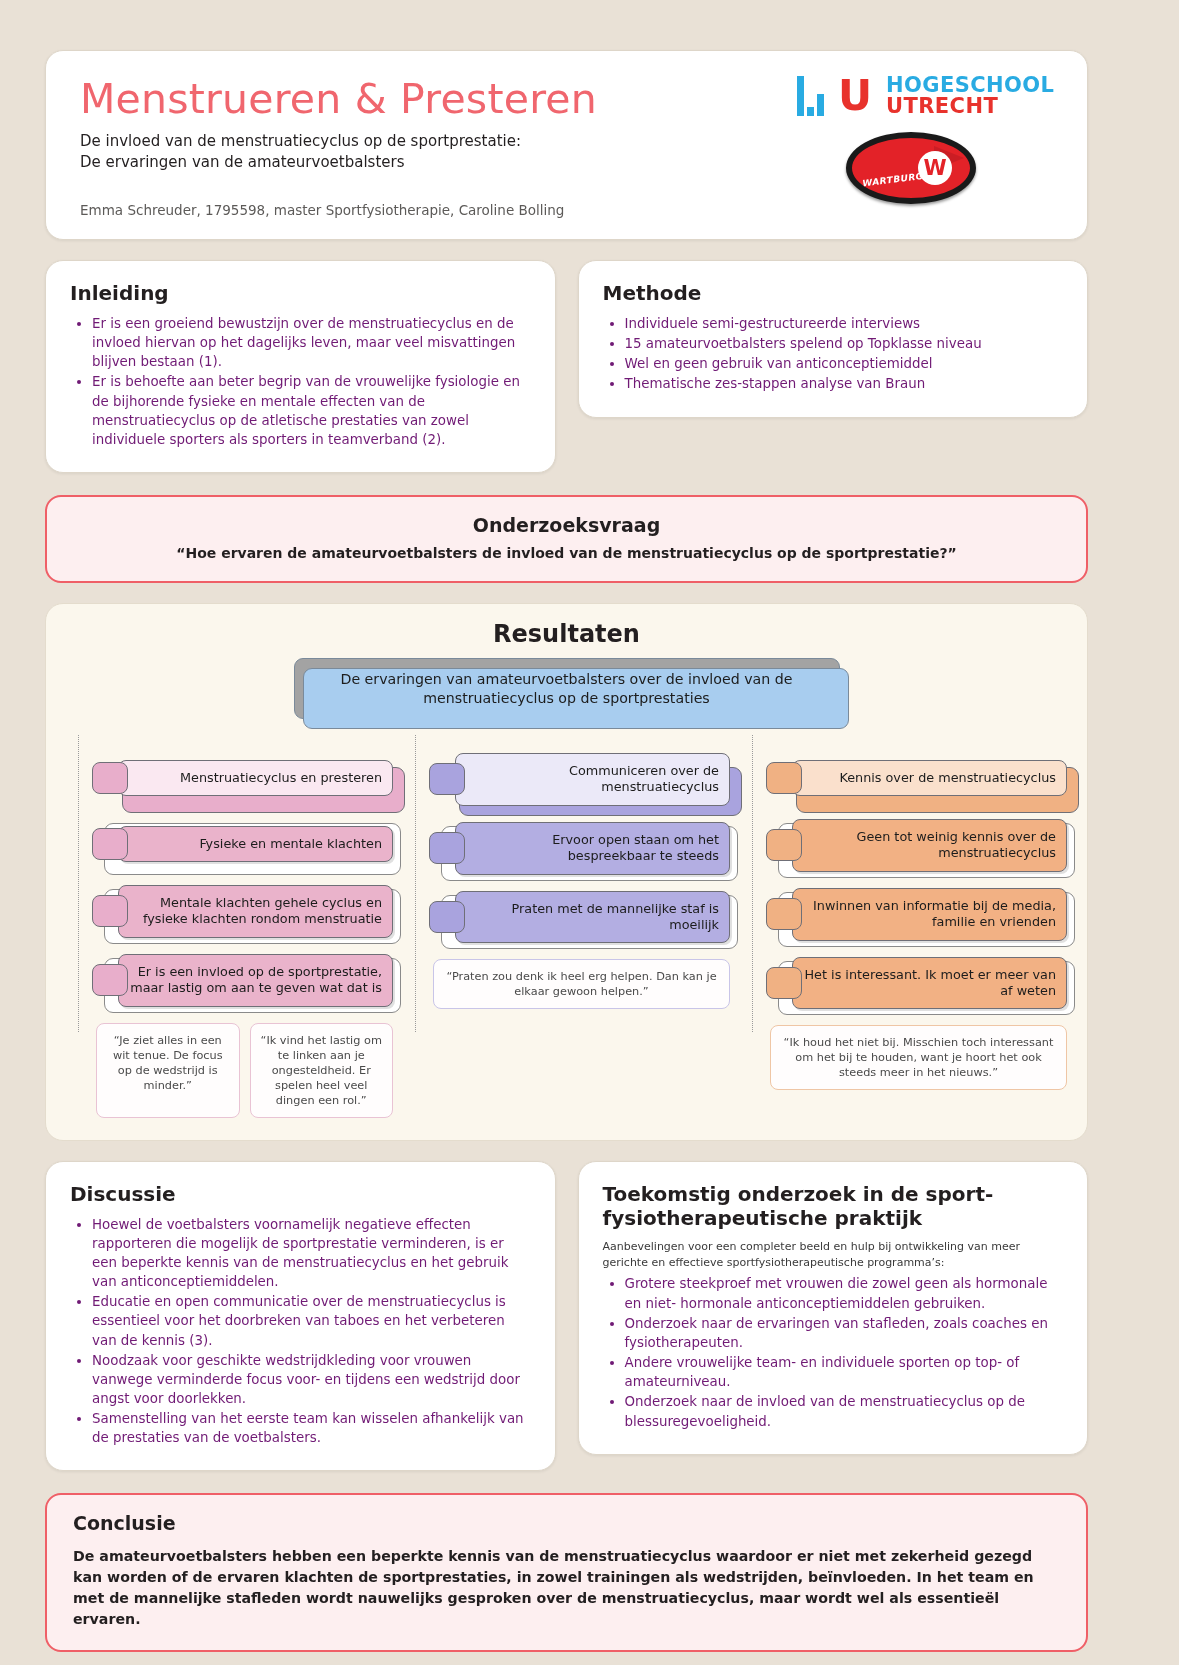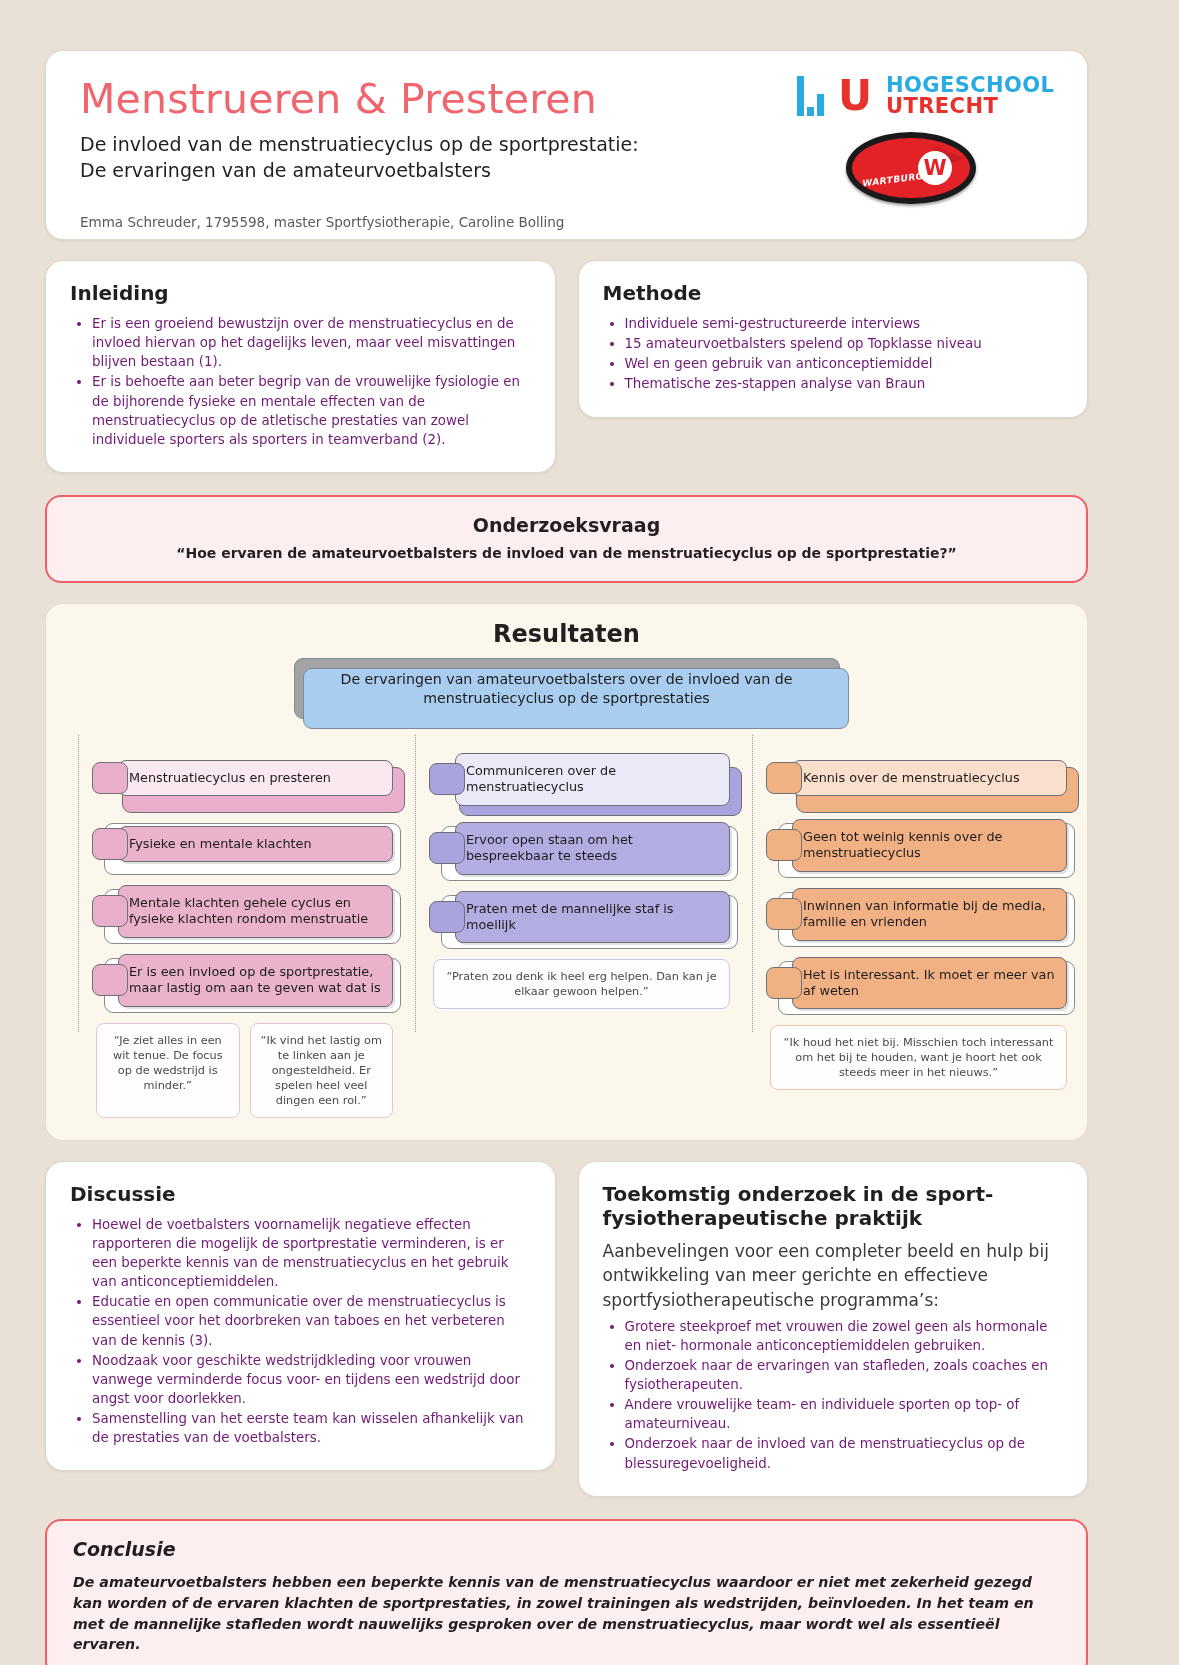--- a/index.html
+++ b/index.html
@@ -16,21 +16,21 @@
   .card {
     background: #ffffff;
     border: 1px solid #ded6c9;
     border-radius: 18px;
     box-shadow: 0 1px 3px rgba(0,0,0,.07);
   }
 
   
   .header { position: relative; padding: 26px 34px 30px 34px; height: 190px; }
   .title { color: #f0666e; font-size: 41px; font-weight: 400; letter-spacing: .2px; line-height: 1.1; }
-  .subtitle { font-size: 19px; line-height: 1.38; margin-top: 9px; color: #231f20; }
+  .subtitle { font-size: 15px; line-height: 1.38; margin-top: 9px; color: #231f20; }
   .authors { font-size: 13.5px; color: #5c5a58; margin-top: 30px; }
 
   .logos { position: absolute; right: 46px; top: 24px; width: 260px; }
   .hu-logo { display: flex; align-items: center; gap: 14px; justify-content: flex-start; padding-left: 16px; }
   .hu-bars { display: flex; align-items: flex-end; gap: 3px; height: 40px; }
   .hu-bars i { display: block; width: 7px; background: #29ABE2; }
   .hu-bars i.b1 { height: 40px; }
   .hu-bars i.b2 { height: 9px; }
   .hu-bars i.b3 { height: 22px; }
   .hu-u { font-size: 42px; font-weight: bold; color: #e8322c; line-height: 36px; font-family: "DejaVu Sans", sans-serif; }
@@ -60,30 +60,30 @@
     opacity: .55;
   }
 
   
   .row2 { display: flex; gap: 22px; margin-top: 20px; align-items: flex-start; }
   .col { flex: 1; }
   .sec { padding: 20px 24px 22px 24px; }
   .sec h2 { font-size: 20px; font-weight: bold; margin-bottom: 9px; }
   .sec ul { margin-left: 22px; }
   .sec li { font-size: 13.4px; line-height: 1.43; color: #701a75; margin-bottom: 1px; }
-  .sec p.lead { font-size: 17px; line-height: 1.45; color: #3a3a3a; margin-bottom: 4px; }
+  .sec p.lead { font-size: 11px; line-height: 1.45; color: #3a3a3a; margin-bottom: 4px; }
 
   
   .highlight {
     margin-top: 22px; background: #fdeff0; border: 2px solid #ef5f67;
     border-radius: 16px; padding: 17px 26px 20px 26px;
   }
   .highlight h2 { font-size: 19px; font-weight: bold; text-align: center; }
   .highlight .q { text-align: center; font-size: 14px; font-weight: bold; margin-top: 9px; }
-  .conclusie { text-align: left; font-style: italic; }
+  .conclusie { text-align: left; }
   .conclusie h2 { text-align: left; font-size: 19px; }
   .conclusie p { font-size: 14.2px; font-weight: bold; line-height: 1.47; margin-top: 12px; }
 
   
   .results {
     margin-top: 20px; background: #fbf7ed; border: 1px solid #e4dccd;
     border-radius: 18px; padding: 16px 20px 22px 20px; position: relative;
   }
   .results h2 { text-align: center; font-size: 24px; font-weight: bold; margin-bottom: 10px; }
 
@@ -112,21 +112,21 @@
     position: absolute; left: 0; top: 50%; transform: translateY(-50%);
     width: 36px; height: 32px; border-radius: 8px; border: 1px solid #6f6f77; z-index: 4;
   }
   .node .shell {
     position: absolute; left: 12px; right: -8px; top: 4px; bottom: -6px;
     background: #ffffff; border: 1px solid #8a8a8a; border-radius: 9px; z-index: 1;
   }
   .node .body {
     position: relative; z-index: 3; margin-left: 26px; width: calc(100% - 26px);
     border: 1px solid #6f6f77; border-radius: 8px; padding: 9px 10px;
-    text-align: left; font-size: 12.8px; line-height: 1.28; color: #1c1c1c;
+    text-align: right; font-size: 12.8px; line-height: 1.28; color: #1c1c1c;
     box-shadow: 2px 2px 0 rgba(0,0,0,.12);
   }
   .node.head .body { box-shadow: none; }
   .node.head .shade {
     position: absolute; left: 30px; right: -12px; top: 14px; bottom: -10px;
     border: 1px solid #6f6f77; border-radius: 9px; z-index: 2;
   }
 
   
   .pink  .tab { background: #e8aecb; }

